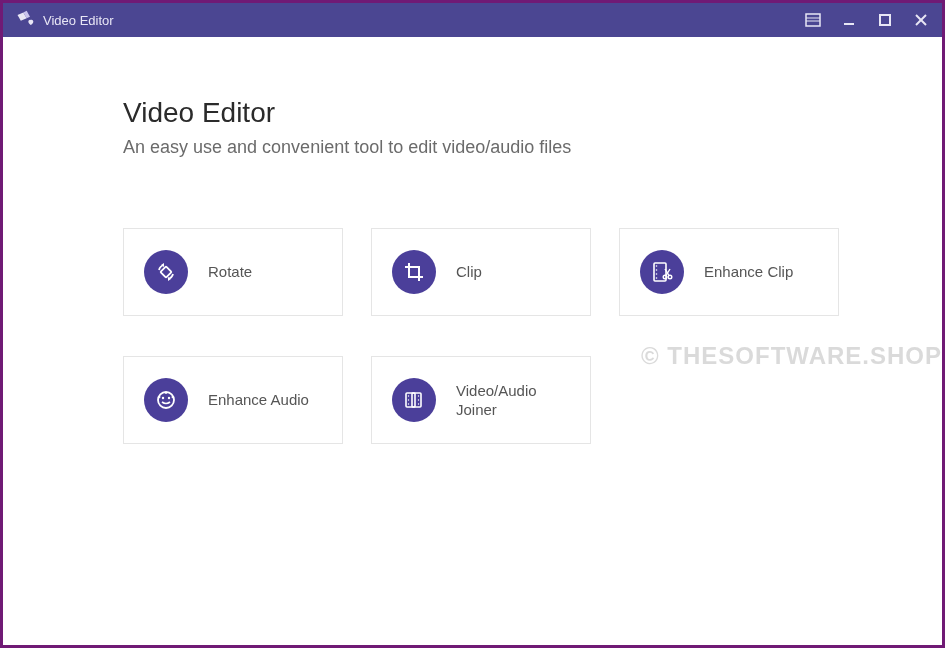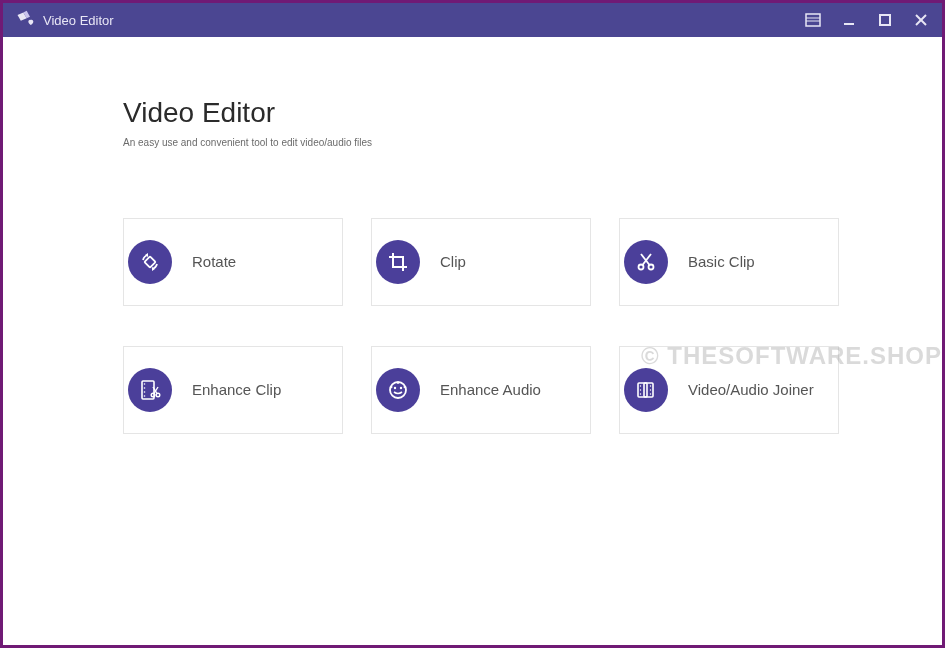--- a/index.html
+++ b/index.html
@@ -61,35 +61,35 @@
       padding: 60px 100px 40px 120px;
       position: relative;
     }
     .page-title {
       font-size: 28px;
       font-weight: 400;
       color: #2b2b2b;
       margin-bottom: 8px;
     }
     .page-subtitle {
-      font-size: 10px;
+      font-size: 18px;
       color: #6b6b6b;
       margin-bottom: 70px;
     }
     .tools-grid {
       display: grid;
       grid-template-columns: repeat(3, 220px);
       gap: 40px 28px;
     }
     .tool-card {
       border: 1px solid #e5e5e5;
       height: 88px;
       display: flex;
       align-items: center;
-      padding: 0 4px;
+      padding: 0 20px;
       gap: 20px;
       cursor: pointer;
       background: #fff;
     }
     .tool-icon {
       width: 44px;
       height: 44px;
       border-radius: 50%;
       background: #4b3f9a;
       display: flex;
@@ -184,31 +184,20 @@
         <span class="tool-icon">
           <svg width="24" height="24" viewBox="0 0 24 24" fill="none">
             <path d="M7 3 L7 17 L21 17" stroke="#fff" stroke-width="2" fill="none"></path>
             <path d="M3 7 L17 7 L17 21" stroke="#fff" stroke-width="2" fill="none"></path>
           </svg>
         </span>
         <span class="tool-label">Clip</span>
       </div>
 
 
-      <div class="tool-card">
-        <span class="tool-icon">
-          <svg width="24" height="24" viewBox="0 0 24 24" fill="none">
-            <circle cx="7" cy="17" r="2.5" stroke="#fff" stroke-width="1.8"></circle>
-            <circle cx="17" cy="17" r="2.5" stroke="#fff" stroke-width="1.8"></circle>
-            <line x1="8.5" y1="15" x2="17" y2="4" stroke="#fff" stroke-width="1.8"></line>
-            <line x1="15.5" y1="15" x2="7" y2="4" stroke="#fff" stroke-width="1.8"></line>
-          </svg>
-        </span>
-        <span class="tool-label">Basic Clip</span>
-      </div>
 
       <div class="tool-card">
         <span class="tool-icon">
           <svg width="24" height="24" viewBox="0 0 24 24" fill="none">
             <rect x="4" y="3" width="12" height="18" rx="1" stroke="#fff" stroke-width="1.6"></rect>
             <circle cx="6.5" cy="6" r="0.8" fill="#fff"></circle>
             <circle cx="6.5" cy="10" r="0.8" fill="#fff"></circle>
             <circle cx="6.5" cy="14" r="0.8" fill="#fff"></circle>
             <circle cx="6.5" cy="18" r="0.8" fill="#fff"></circle>
             <circle cx="15" cy="17" r="1.8" stroke="#fff" stroke-width="1.4"></circle>

